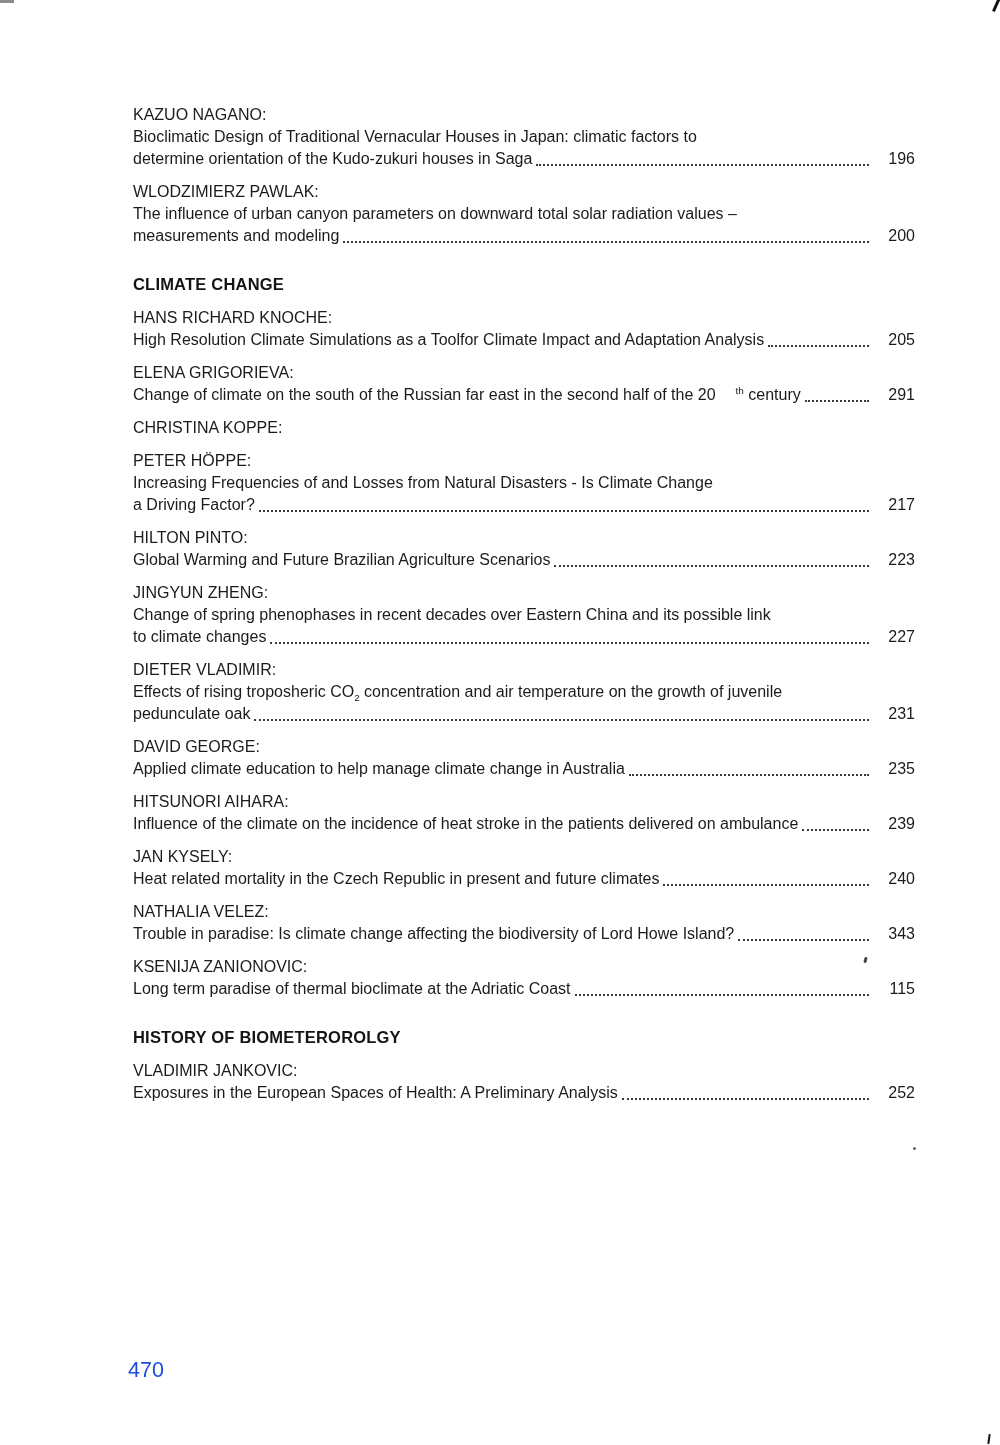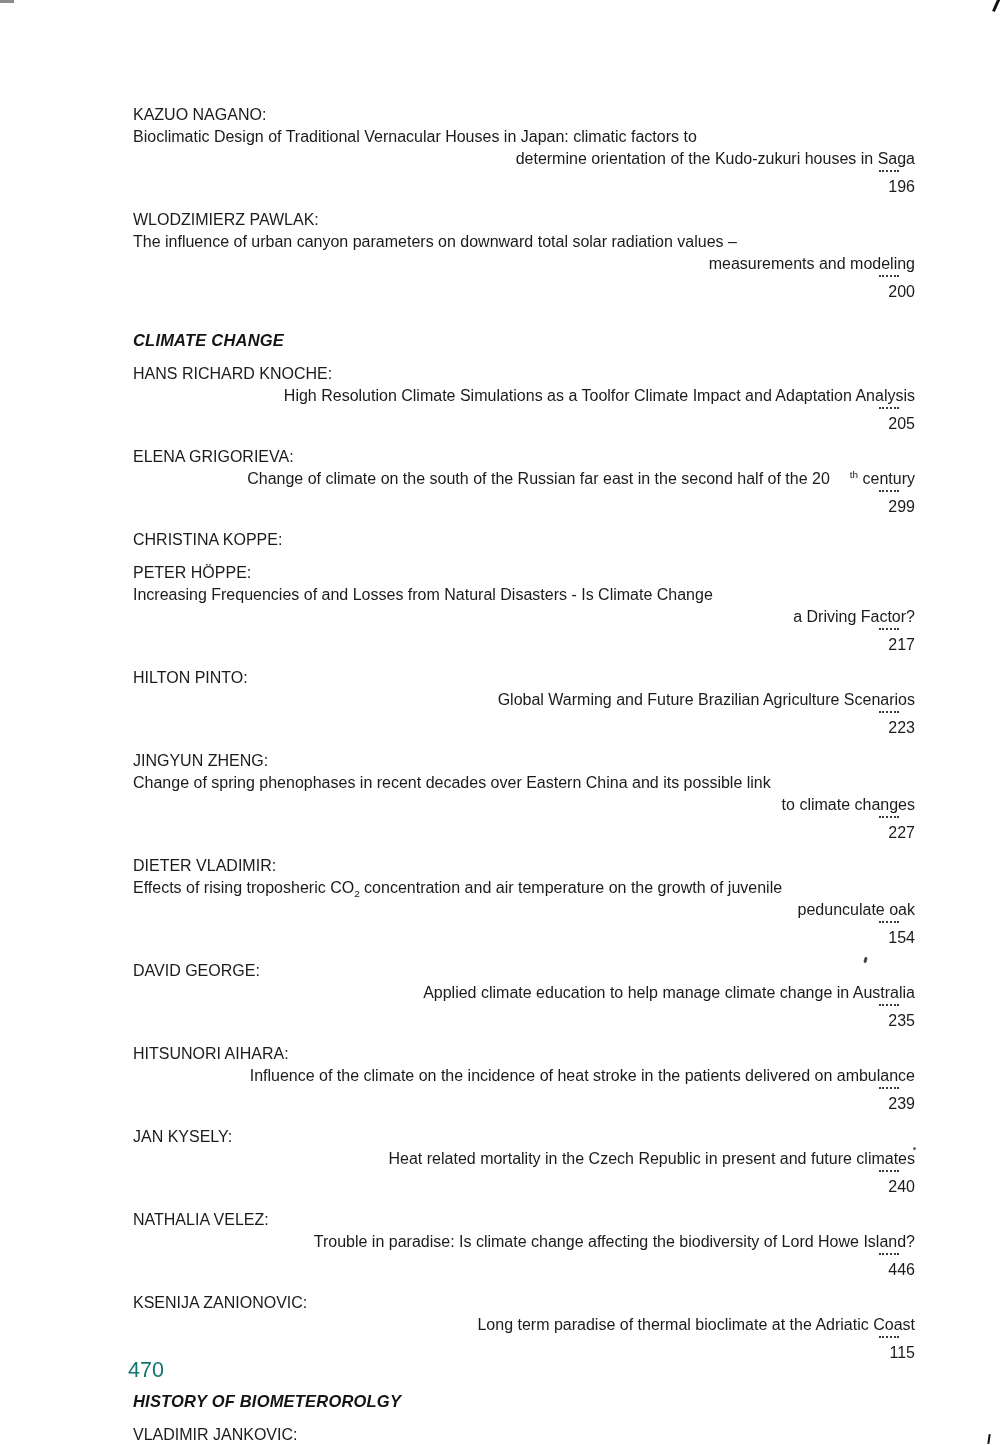--- a/index.html
+++ b/index.html
@@ -18,33 +18,32 @@
 
   .toc-section { display: block; }
 
   .section-heading {
     font-size: 16.5px;
     line-height: 22px;
     font-weight: bold;
     color: #141414;
     margin: 26px 0 12px 0;
     letter-spacing: 0.2px;
-    font-style: italic;
   }
 
   .toc-entry {
     font-size: 16px;
     line-height: 22px;
     margin: 0 0 11px 0;
   }
 
   .entry-author { white-space: nowrap; }
   .title-line   { white-space: nowrap; }
 
-  .last-line { display: flex; align-items: flex-end; flex-direction: column; }
+  .last-line { display: flex; align-items: flex-start; }
   .title-text { flex: none; white-space: nowrap; }
 
   .leader {
     flex: 1 1 auto;
     min-width: 20px;
     align-self: flex-end;
     border-bottom: 2px dotted #3a3a3a;
     margin: 0 16px 4px 4px;
     height: 0;
   }
@@ -52,21 +51,21 @@
   .pageno { flex: none; min-width: 30px; text-align: right; }
 
   sup { font-size: 0.62em; vertical-align: super; line-height: 0; margin-left: 20px; }
   sub { font-size: 0.62em; vertical-align: sub;   line-height: 0; }
 
   .footer-pageno {
     position: absolute;
     left: 128px;
     top: 1358px;
     font-size: 21.5px;
-    color: #0f766e;
+    color: #1d4ed8;
   }
 
   
   .artifact { position: absolute; pointer-events: none; }
   .art-top-left     { left: 0;   top: 0;      width: 14px; height: 3px; background: #8c8c8c; }
   .art-top-right    { right: 2px; top: -3px;  width: 3px;  height: 15px; background: #121212; transform: rotate(24deg); }
   .art-bottom-right { right: 10px; bottom: 1px; width: 2px; height: 10px; background: #121212; transform: rotate(8deg); }
   .art-kysely-tick  { left: 864px; top: 957px; width: 3px; height: 6px; background: #444; border-radius: 2px; transform: rotate(15deg); }
   .art-247-dot      { left: 913px; top: 1147px; width: 3px; height: 3px; background: #666; border-radius: 50%; }
 </style>
@@ -124,21 +123,21 @@
       </div>
     </div>
   </article>
 
   <article class="toc-entry">
     <div class="entry-author">ELENA GRIGORIEVA:</div>
     <div class="entry-title">
       <div class="last-line">
         <span class="title-text">Change of climate on the south of the Russian far east in the second half of the 20<sup>th</sup> century</span>
         <span class="leader"></span>
-        <span class="pageno">299</span>
+        <span class="pageno">291</span>
       </div>
     </div>
   </article>
 
   <article class="toc-entry">
     <div class="entry-author">CHRISTINA KOPPE:</div>
   </article>
 
   <article class="toc-entry">
     <div class="entry-author">PETER HÖPPE:</div>
@@ -176,21 +175,21 @@
     </div>
   </article>
 
   <article class="toc-entry">
     <div class="entry-author">DIETER VLADIMIR:</div>
     <div class="entry-title">
       <div class="title-line">Effects of rising troposheric CO<sub>2</sub> concentration and air temperature on the growth of juvenile</div>
               <div class="last-line">
         <span class="title-text">pedunculate oak</span>
         <span class="leader"></span>
-        <span class="pageno">154</span>
+        <span class="pageno">231</span>
       </div>
     </div>
   </article>
 
   <article class="toc-entry">
     <div class="entry-author">DAVID GEORGE:</div>
     <div class="entry-title">
       <div class="last-line">
         <span class="title-text">Applied climate education to help manage climate change in Australia</span>
         <span class="leader"></span>
@@ -221,21 +220,21 @@
     </div>
   </article>
 
 
   <article class="toc-entry">
     <div class="entry-author">NATHALIA VELEZ:</div>
     <div class="entry-title">
       <div class="last-line">
         <span class="title-text">Trouble in paradise: Is climate change affecting the biodiversity of Lord Howe Island?</span>
         <span class="leader"></span>
-        <span class="pageno">446</span>
+        <span class="pageno">343</span>
       </div>
     </div>
   </article>
 
   <article class="toc-entry">
     <div class="entry-author">KSENIJA ZANIONOVIC:</div>
     <div class="entry-title">
       <div class="last-line">
         <span class="title-text">Long term paradise of thermal bioclimate at the Adriatic Coast</span>
         <span class="leader"></span>

